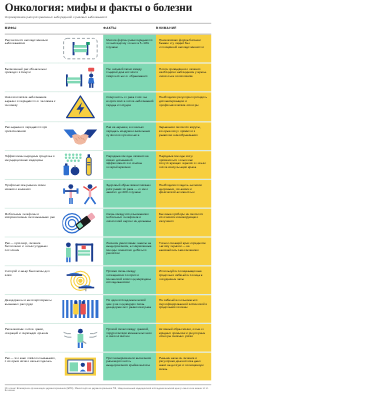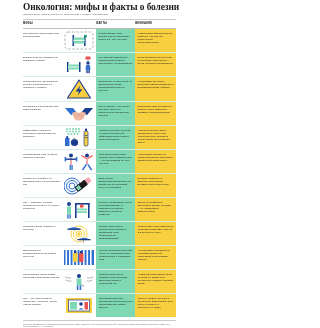--- a/index.html
+++ b/index.html
@@ -3,21 +3,21 @@
 <meta charset="utf-8">
 <style>
   html,body{margin:0;padding:0;}
   body{
     width:180px;height:328px;
     background:#ffffff;
     font-family:"Liberation Sans", sans-serif;
     overflow:hidden;
     color:#1b1b1b;
   }
-  .sheet{width:180px;height:328px;position:relative;box-sizing:border-box;padding-left:19px;}
+  .sheet{width:180px;height:328px;position:relative;box-sizing:border-box;}
 
   
   .title{
     font-family:"Liberation Serif", serif;
     font-size:9.4px;
     font-weight:700;
     letter-spacing:-0.1px;
     padding:3px 4px 0 4px;
     line-height:1.05;
     white-space:nowrap;

